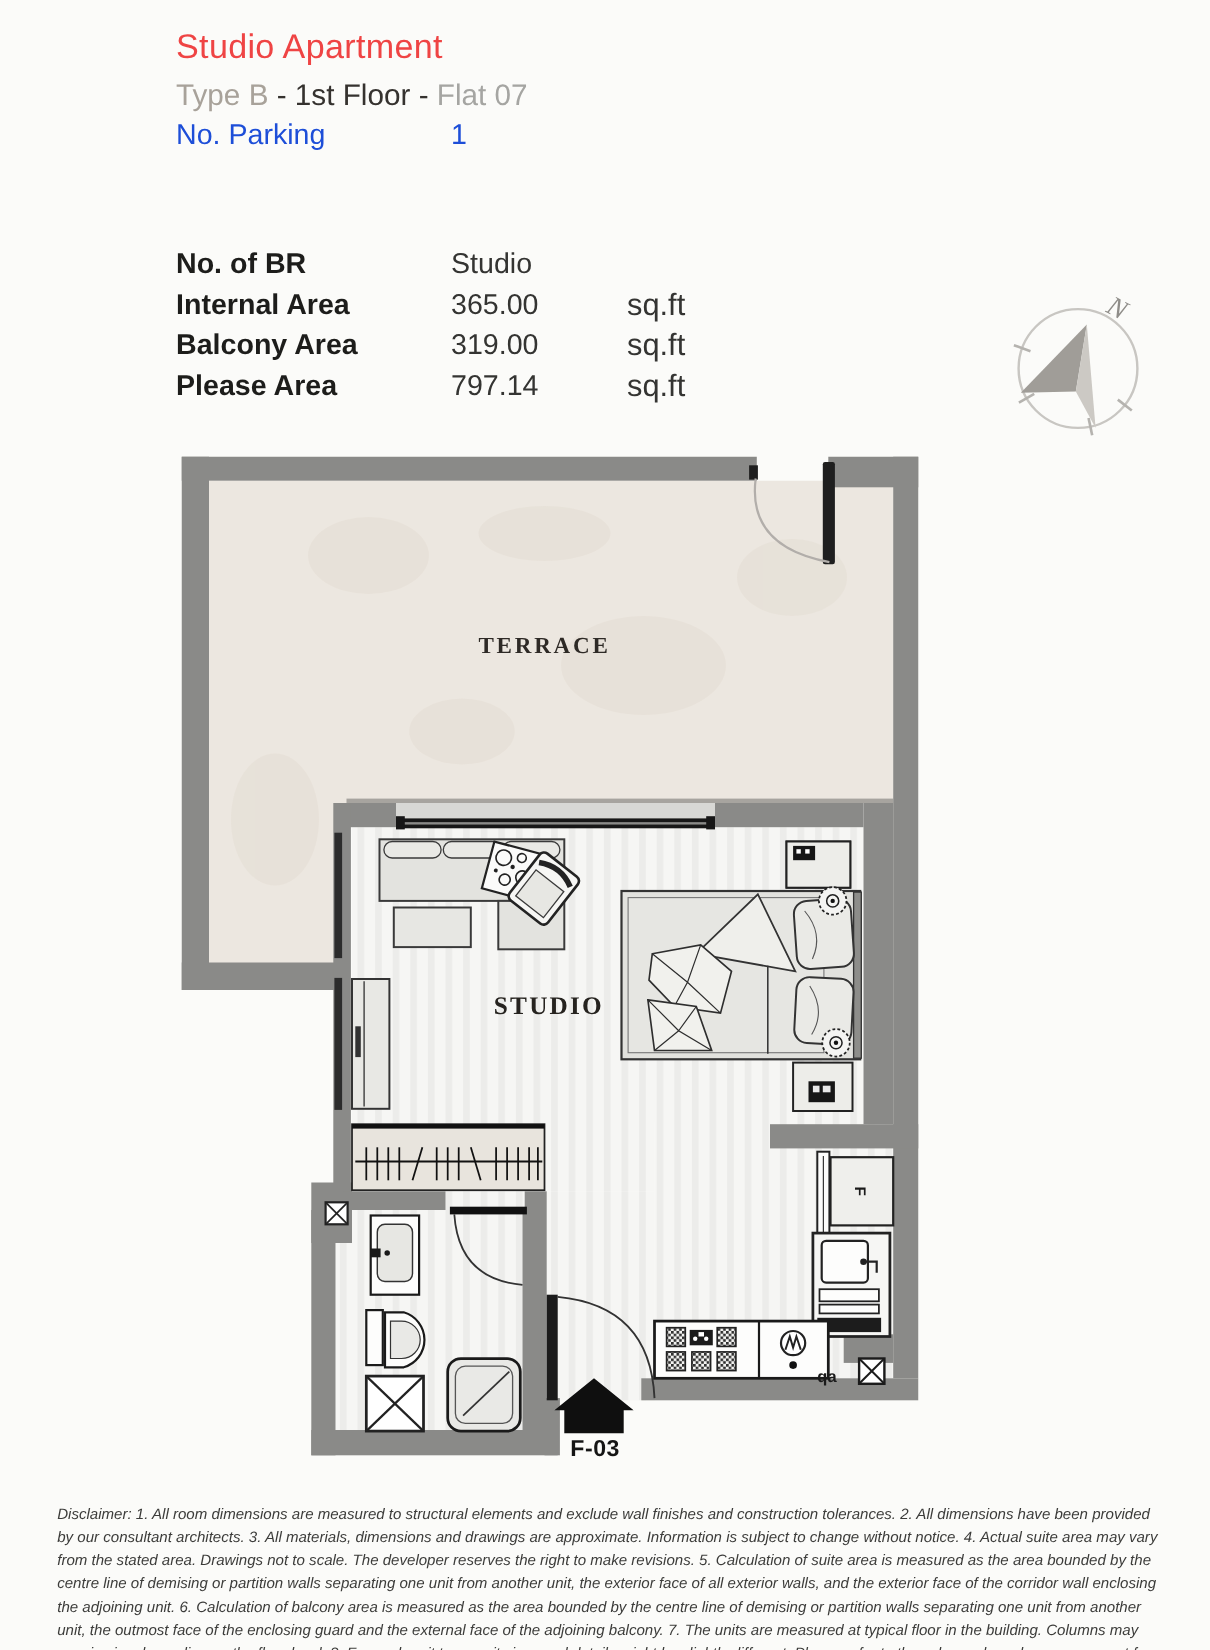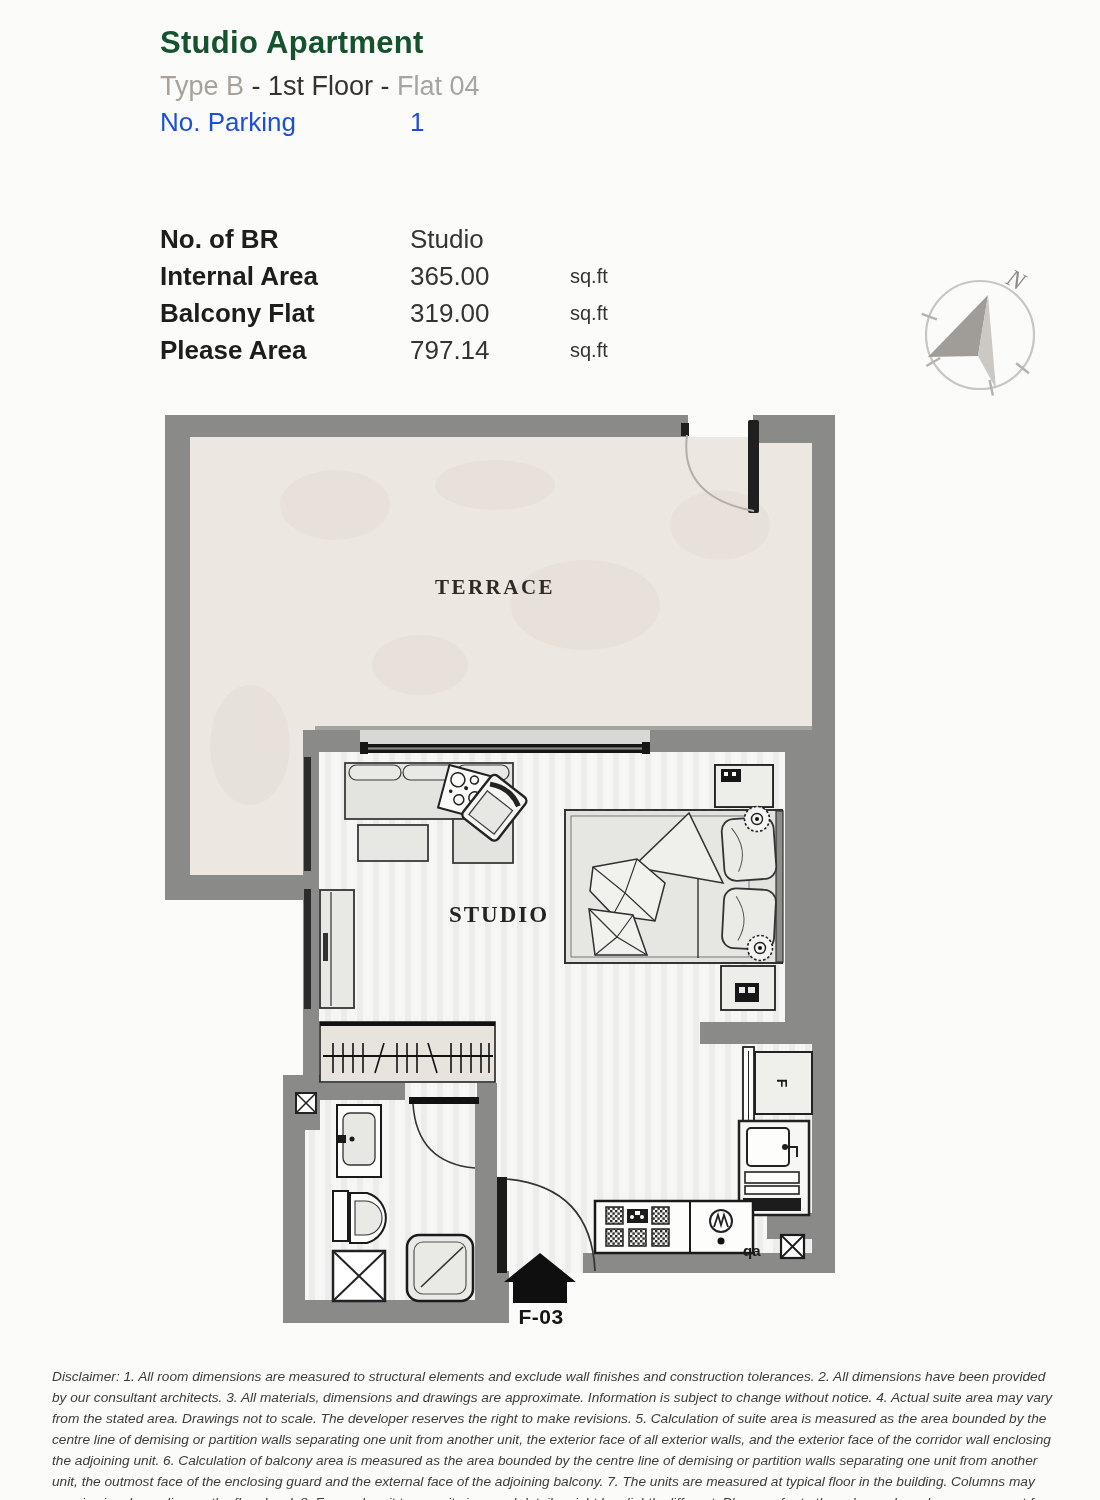--- a/index.html
+++ b/index.html
@@ -1,64 +1,64 @@
 <!DOCTYPE html>
 <html><head>
 <meta charset="utf-8">
 <style>
   html,body{margin:0;padding:0;background:#fbfbf9;}
   .page{position:relative;width:1100px;height:1500px;background:#fbfbf9;overflow:hidden;
         font-family:"Liberation Sans",sans-serif;color:#2b2b29;}
   .abs{position:absolute;}
-  .title{left:160px;top:25px;font-size:31px;font-weight:700;color:#14532d;letter-spacing:.3px;text-align:right;}
+  .title{left:160px;top:25px;font-size:31px;font-weight:400;color:#ef4444;letter-spacing:.3px;text-align:right;}
   .subtitle{left:160px;top:71px;font-size:27px;}
   .sub-type{color:#a8a29a;}
   .sub-mid{color:#35322f;}
   .sub-flat{color:#a5a5a2;}
   .parking{left:160px;top:107px;font-size:26px;color:#1d4ed8;width:420px;}
   .parking .pval{position:absolute;left:250px;top:0;}
   .area-table{left:160px;top:221px;width:600px;}
   .arow{display:grid;grid-template-columns:250px 160px auto;height:37px;align-items:center;}
   .alabel{font-weight:700;font-size:26px;color:#1d1d1b;}
   .avalue{font-size:26px;color:#343432;}
-  .aunit{font-size:20px;color:#343432;}
+  .aunit{font-size:28px;color:#343432;}
   .compass{left:915px;top:253px;width:130px;height:150px;}
   .floorplan{left:165px;top:415px;width:670px;height:910px;}
   .disclaimer{left:52px;top:1352px;width:1004px;font-size:13.7px;font-style:italic;
               color:#3c3c3a;line-height:1.54;}
   svg text{font-family:"Liberation Sans",sans-serif;}
   svg .serif{font-family:"Liberation Serif",serif;}
 </style>
 </head>
 <body>
 
 <div class="page">
 
   <div class="abs title">Studio Apartment</div>
   <div class="abs subtitle">
-    <span class="sub-type">Type B</span><span class="sub-mid"> - 1st Floor - </span><span class="sub-flat">Flat 04</span>
+    <span class="sub-type">Type B</span><span class="sub-mid"> - 1st Floor - </span><span class="sub-flat">Flat 07</span>
   </div>
   <div class="abs parking">
     <span>No. Parking</span>
     <span class="pval">1</span>
   </div>
 
   <div class="abs area-table">
     <div class="arow">
       <span class="alabel">No. of BR</span>
       <span class="avalue">Studio</span>
       <span class="aunit"></span>
     </div>
     <div class="arow">
       <span class="alabel">Internal Area</span>
       <span class="avalue">365.00</span>
       <span class="aunit">sq.ft</span>
     </div>
     <div class="arow">
-      <span class="alabel">Balcony Flat</span>
+      <span class="alabel">Balcony Area</span>
       <span class="avalue">319.00</span>
       <span class="aunit">sq.ft</span>
     </div>
     <div class="arow">
       <span class="alabel">Please Area</span>
       <span class="avalue">797.14</span>
       <span class="aunit">sq.ft</span>
     </div>
   </div>
 

